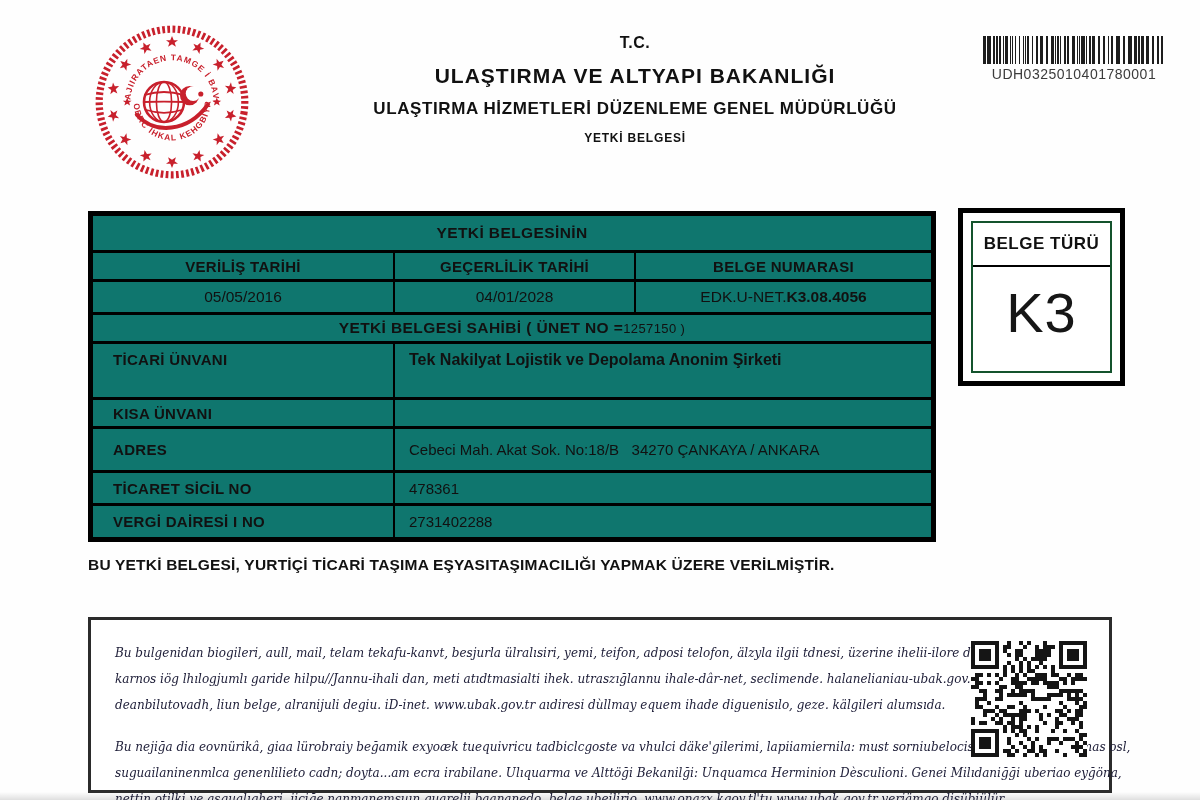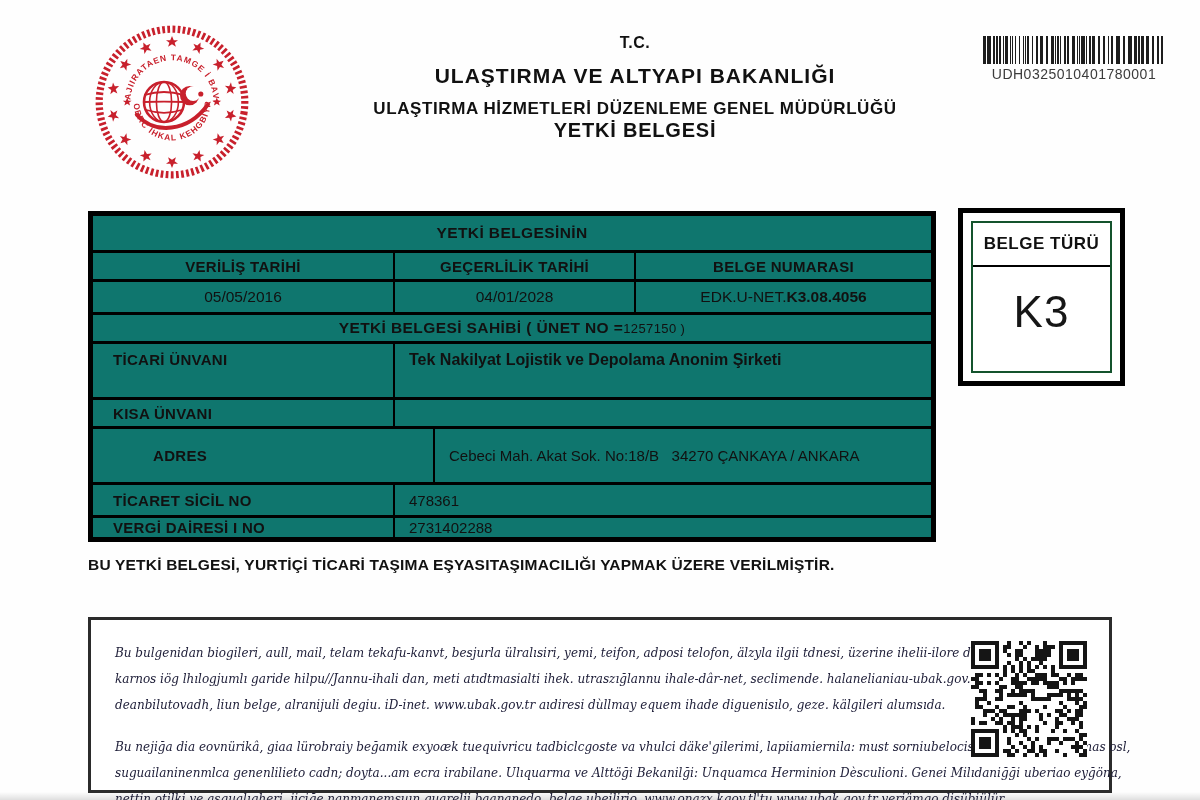--- a/index.html
+++ b/index.html
@@ -5,55 +5,55 @@
   * { margin:0; padding:0; box-sizing:border-box; }
   body { background:#fff; font-family:"Liberation Sans", sans-serif; }
   .page { position:relative; width:1200px; height:800px; background:#fefefe; overflow:hidden; }
 
   
   .seal-wrap { position:absolute; left:92px; top:22px; width:160px; height:160px; }
   .header-block { position:absolute; left:170px; top:34px; width:930px; text-align:center; color:#111; }
   .h-tc { font-size:16px; font-weight:bold; letter-spacing:0.5px; }
   .h-ministry { font-size:21px; font-weight:bold; letter-spacing:1px; margin-top:12px; }
   .h-directorate { font-size:17px; font-weight:bold; letter-spacing:0.6px; margin-top:11px; }
-  .h-doctitle { font-size:20px; font-weight:bold; letter-spacing:0.8px; }
+  .h-doctitle { font-size:12px; font-weight:bold; letter-spacing:0.8px; margin-top:12px; }
 
   .barcode-block { position:absolute; left:983px; top:36px; width:182px; text-align:center; }
   .barcode-svg { display:block; width:182px; height:30px; }
   .barcode-label { font-size:14px; color:#3b3b3b; letter-spacing:0.5px; margin-top:0; }
 
   
   .tbl { position:absolute; left:88px; top:211px; width:848px; height:331px;
          border:5px solid #000; background:#0f766e; display:flex; flex-direction:column; color:#111; }
   .trow { display:flex; width:100%; flex:0 0 auto; }
   .trow + .trow { border-top:3px solid #000; }
   .cell { display:flex; align-items:center; }
   .c-title { justify-content:center; width:100%; font-weight:bold; font-size:15.5px; letter-spacing:0.4px; }
   .col1 { width:300px; } .col2 { width:241px; } .col3 { flex:1; }
   .col2, .col3 { border-left:2.5px solid #000; }
   .c-center { justify-content:center; }
   .hdr-cell { font-weight:bold; font-size:15px; letter-spacing:0.3px; }
   .val-cell { font-size:15.5px; }
   .lbl { width:300px; font-weight:bold; font-size:15px; letter-spacing:0.3px; padding-left:20px; display:flex; align-items:center; }
   .val { flex:1; border-left:2.5px solid #000; font-size:15px; padding-left:14px; display:flex; align-items:center; white-space:pre-wrap; }
   .r1 { height:34px; } .r2 { height:29px; } .r3 { height:33px; } .r4 { height:29px; }
-  .r5 { height:56px; } .r6 { height:29px; } .r7 { height:56px;padding-left:40px; } .r8 { height:33px; } .r9 { flex:1; }
+  .r5 { height:56px; } .r6 { height:29px; } .r7 { height:44px; } .r8 { height:33px; } .r9 { flex:1; }
   .r5 .lbl, .r5 .val { align-items:flex-start; padding-top:7px; }
   .r5 .val { font-weight:bold; font-size:16px; }
   .bold-part { font-weight:bold; }
   .normal-part { font-weight:normal; }
 
   
   .belge-box { position:absolute; left:958px; top:208px; width:167px; height:178px;
                border:5px solid #000; background:#fff; padding:8px; }
   .belge-inner { width:100%; height:100%; border:2px solid #14532d; display:flex; flex-direction:column; }
   .belge-head { height:44px; border-bottom:2px solid #000; display:flex; align-items:center; justify-content:center;
                 font-weight:bold; font-size:17px; letter-spacing:0.5px; color:#111; }
   .belge-val { flex:1; display:flex; align-items:center; justify-content:center;
-               font-size:44px; color:#161616; padding-bottom:14px; letter-spacing:1px; }
+               font-size:56px; color:#161616; padding-bottom:14px; letter-spacing:1px; }
 
   
   .statement { position:absolute; left:88px; top:556px; font-weight:bold; font-size:15.5px;
                letter-spacing:0.2px; color:#111; }
 
   
   .fine-box { position:absolute; left:88px; top:617px; width:1024px; height:176px;
               border:3px solid #2b2b2b; background:#fff; }
   .fine-text { position:absolute; left:24px; top:20px; width:856px;
                font-family:"DejaVu Serif", serif; font-style:italic; font-size:12px;

